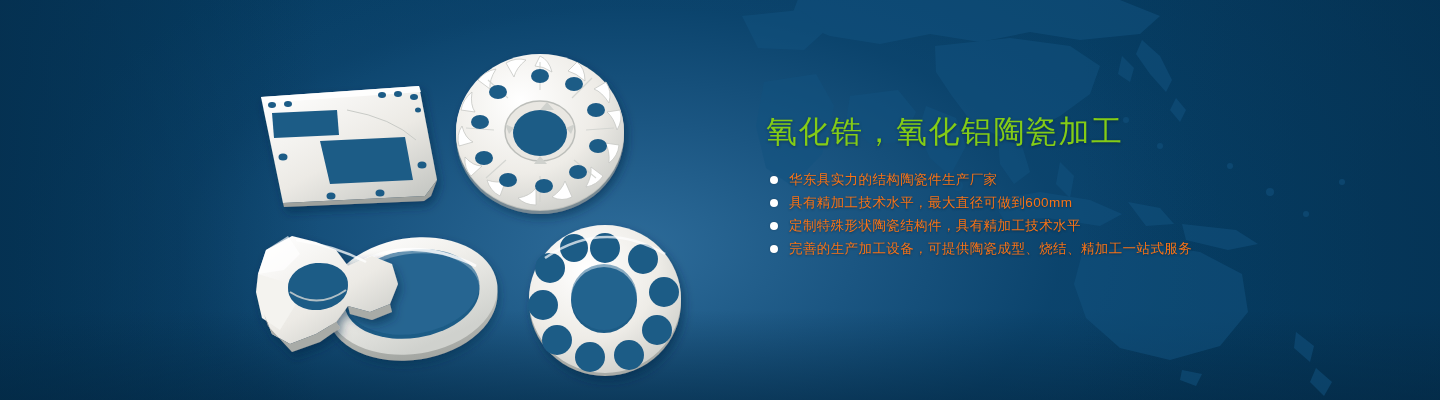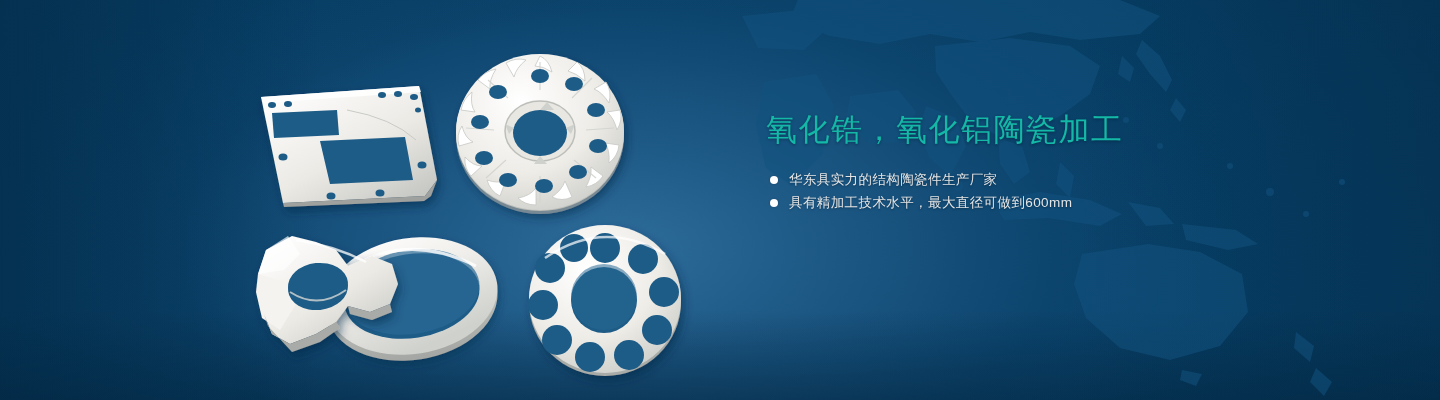--- a/index.html
+++ b/index.html
@@ -86,29 +86,28 @@
   }
 
   
   .text-block {
     position: absolute;
     left: 766px;
     top: 112px;
     width: 620px;
   }
   .headline {
-    color: #14b8a6;
+    color: #84cc16;
     font-size: 31px;
     line-height: 40px;
     letter-spacing: 1.5px;
     font-weight: 400;
     margin: 0 0 16px 0;
     text-shadow: 0 1px 3px rgba(0,20,40,0.45);
     white-space: nowrap;
-    font-family: Liberation Mono, monospace;
   }
   .bullets {
     list-style: none;
     margin: 0;
     padding: 0;
   }
   .bullet-row {
     display: flex;
     align-items: center;
     height: 23px;
@@ -117,21 +116,21 @@
   .bullet-dot {
     width: 8px;
     height: 8px;
     border-radius: 50%;
     background: #ffffff;
     flex: 0 0 8px;
     margin-right: 11px;
     box-shadow: 0 0 2px rgba(0,0,0,0.25);
   }
   .bullet-text {
-    color: #e5e5e5;
+    color: #f97316;
     font-size: 13.5px;
     line-height: 20px;
     letter-spacing: 0.4px;
     white-space: nowrap;
     text-shadow: 0 1px 2px rgba(0,25,45,0.5);
   }
 </style>
 </head>
 <body>
 
@@ -356,16 +355,24 @@
 
     <ul class="bullets">
       <li class="bullet-row">
         <span class="bullet-dot"></span>
         <span class="bullet-text">华东具实力的结构陶瓷件生产厂家</span>
       </li>
       <li class="bullet-row">
         <span class="bullet-dot"></span>
         <span class="bullet-text">具有精加工技术水平，最大直径可做到600mm</span>
       </li>
+      <li class="bullet-row">
+        <span class="bullet-dot"></span>
+        <span class="bullet-text">定制特殊形状陶瓷结构件，具有精加工技术水平</span>
+      </li>
+      <li class="bullet-row">
+        <span class="bullet-dot"></span>
+        <span class="bullet-text">完善的生产加工设备，可提供陶瓷成型、烧结、精加工一站式服务</span>
+      </li>
     </ul>
   </div>
 
 </div>
 
 </body></html>

